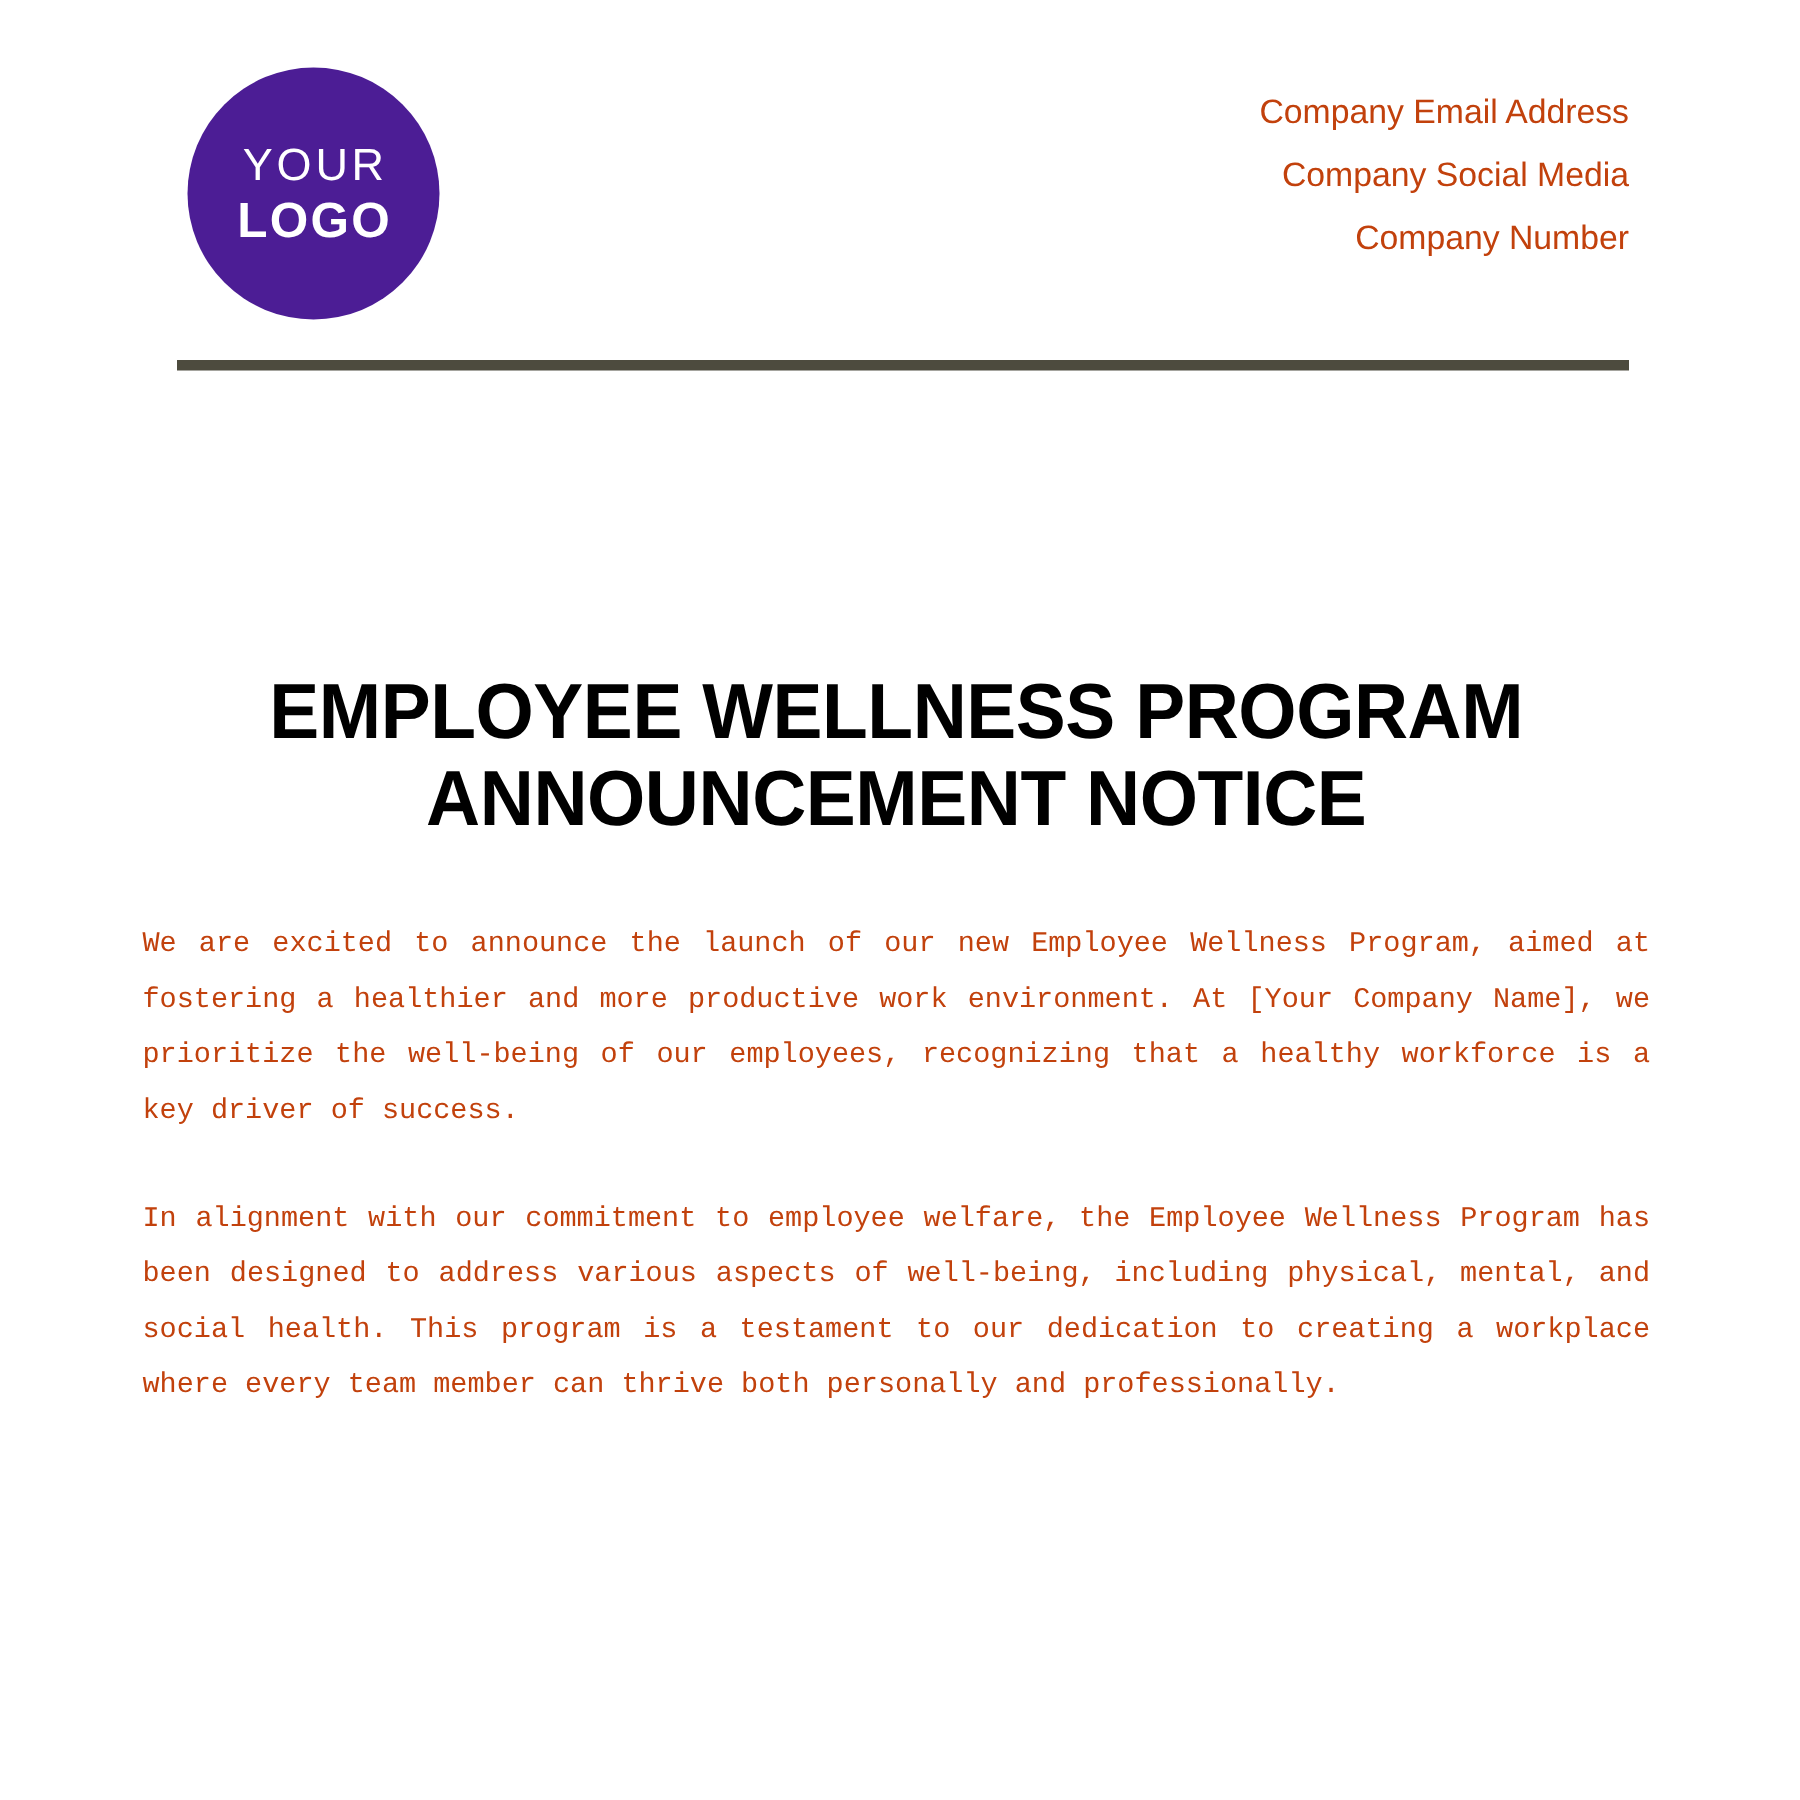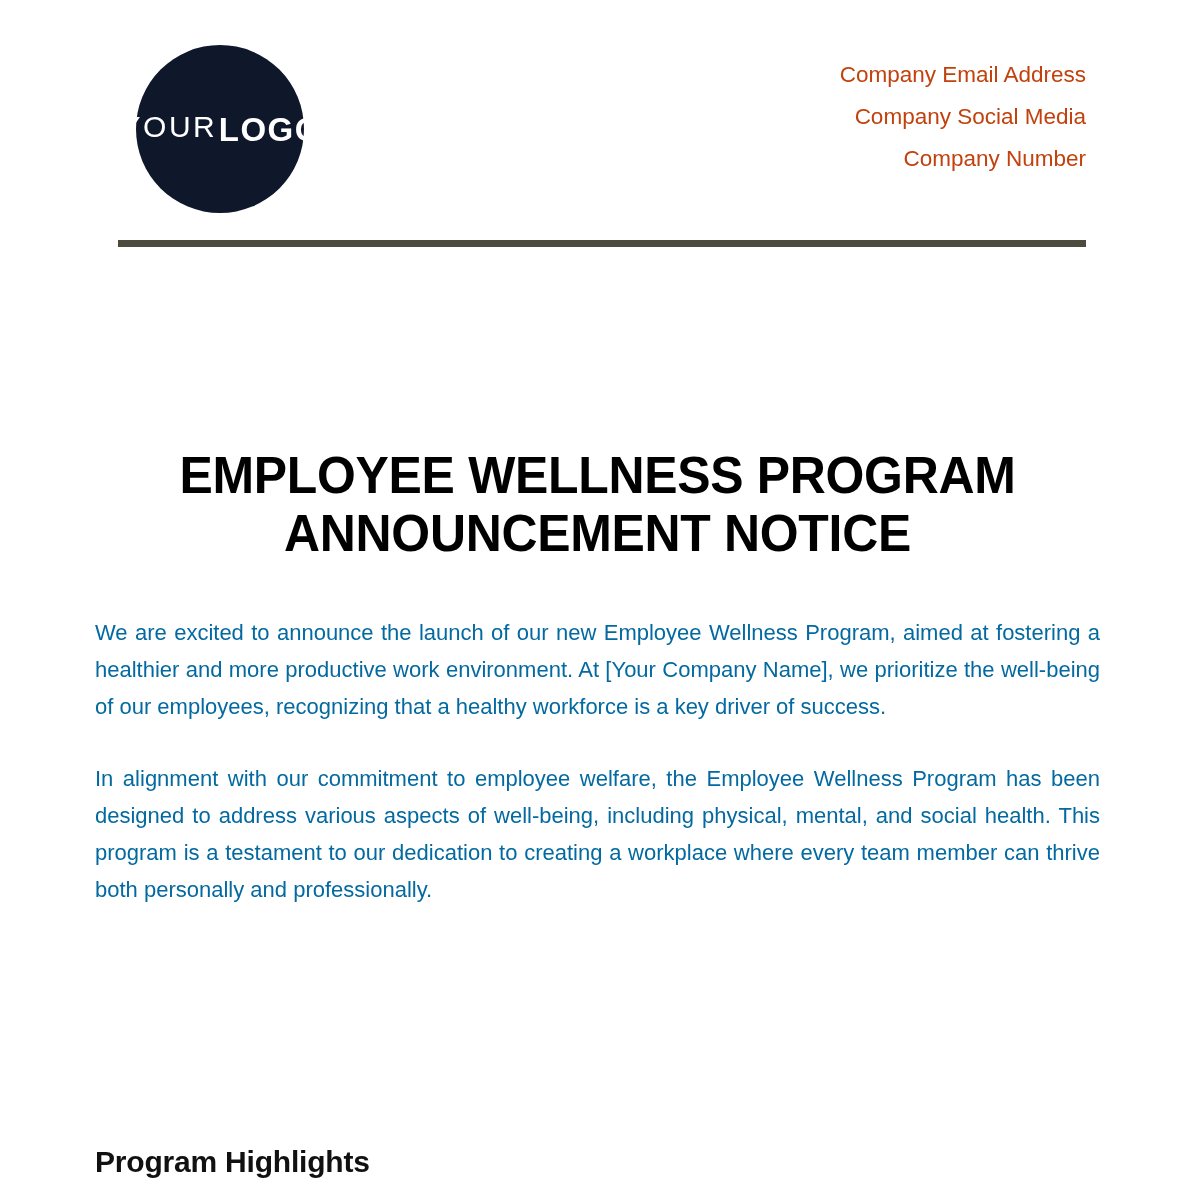--- a/index.html
+++ b/index.html
@@ -24,26 +24,27 @@
     position: absolute;
     top: 45px;
     left: 122px;
     width: 964px;
     height: 170px;
   }
 
   .logo-badge {
     position: absolute;
     top: 0;
-    left: 14px;
+    left: 3px;
     width: 168px;
     height: 168px;
     border-radius: 50%;
-    background: #0f172a;
+    background: #4c1d95;
     display: flex;
+    flex-direction: column;
     align-items: center;
     justify-content: center;
     line-height: 1;
   }
   .logo-line-1 {
     color: #ffffff;
     font-size: 30px;
     font-weight: 300;
     letter-spacing: 2.5px;
     text-indent: 2.5px;
@@ -116,26 +117,27 @@
   }
 
   .salutation {
     font-size: 22px;
     line-height: 37px;
     color: #3a3a3a;
     margin-bottom: 35px;
   }
 
   .para {
-    font-size: 22px;
+    font-size: 19px;
     line-height: 37px;
-    color: #0369a1;
+    color: #c2410c;
     text-align: justify;
     text-justify: inter-word;
     margin-bottom: 35px;
+    font-family: Liberation Mono, monospace;
   }
   .para:last-of-type { margin-bottom: 0; }
 
   .section-heading {
     position: absolute;
     top: 1118px;
     left: 95px;
     font-size: 30px;
     line-height: 38px;
     font-weight: 700;
@@ -170,15 +172,14 @@
   <div class="body-area">
 
 
 
     <p class="para">We are excited to announce the launch of our new Employee Wellness Program, aimed at fostering a healthier and more productive work environment. At [Your Company Name], we prioritize the well-being of our employees, recognizing that a healthy workforce is a key driver of success.</p>
 
     <p class="para">In alignment with our commitment to employee welfare, the Employee Wellness Program has been designed to address various aspects of well-being, including physical, mental, and social health. This program is a testament to our dedication to creating a workplace where every team member can thrive both personally and professionally.</p>
 
   </div>
 
-  <h2 class="section-heading">Program Highlights</h2>
 
 </div>
 
 </body></html>

